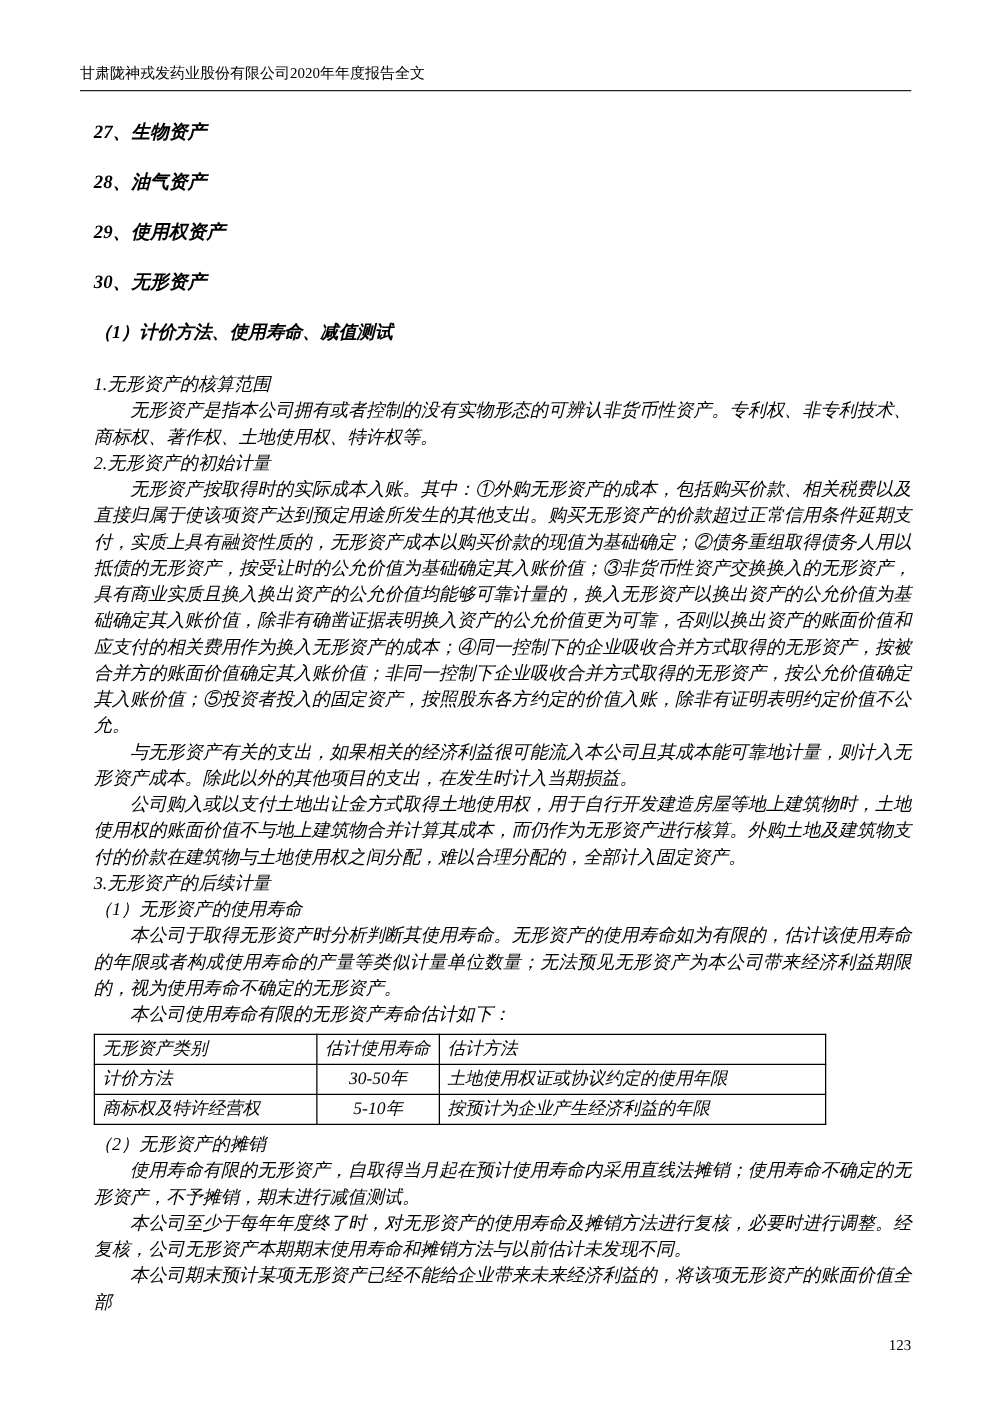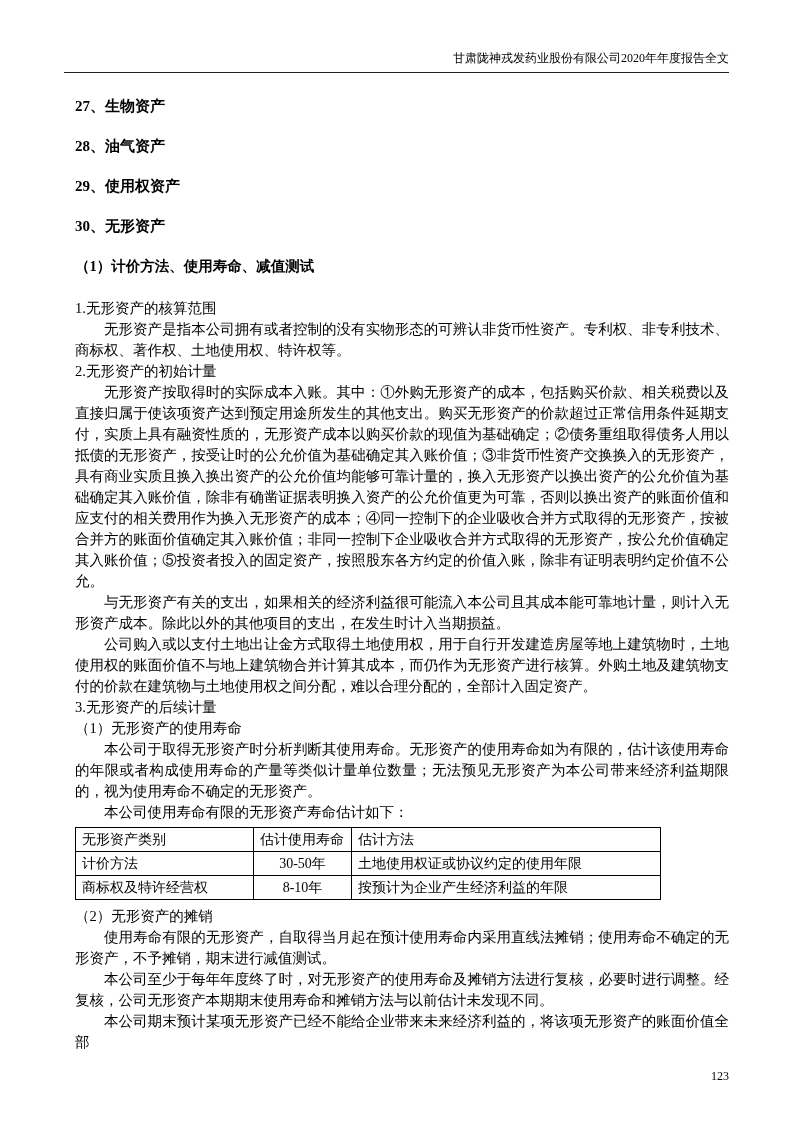--- a/index.html
+++ b/index.html
@@ -11,34 +11,34 @@
     background: #ffffff;
     font-family: "Liberation Serif", "DejaVu Serif", serif;
     color: #000000;
     overflow: hidden;
   }
   .header {
     position: absolute;
     top: 50px;
     left: 64px;
     right: 64px;
-    text-align: right;
     font-size: 12px;
     line-height: 16px;
     padding-bottom: 6px;
     border-bottom: 1px solid #222222;
   }
   .content {
     position: absolute;
     top: 96px;
     left: 75px;
     right: 64px;
     font-size: 14.5px;
     line-height: 21px;
     text-align: justify;
+    font-style: italic;
   }
   .h-num {
     font-size: 15px;
     font-weight: bold;
     line-height: 20px;
     margin: 0 0 20px 0;
   }
   .h-sub {
     font-size: 14.5px;
     font-weight: bold;
@@ -109,21 +109,21 @@
         </tr>
       </thead>
       <tbody>
         <tr>
           <td class="c-left">计价方法</td>
           <td class="c-center">30-50年</td>
           <td class="c-method">土地使用权证或协议约定的使用年限</td>
         </tr>
         <tr>
           <td class="c-left">商标权及特许经营权</td>
-          <td class="c-center">8-10年</td>
+          <td class="c-center">5-10年</td>
           <td class="c-method">按预计为企业产生经济利益的年限</td>
         </tr>
       </tbody>
     </table>
 
     <p class="para-flush">（2）无形资产的摊销</p>
     <p class="para">使用寿命有限的无形资产，自取得当月起在预计使用寿命内采用直线法摊销；使用寿命不确定的无形资产，不予摊销，期末进行减值测试。</p>
     <p class="para">本公司至少于每年年度终了时，对无形资产的使用寿命及摊销方法进行复核，必要时进行调整。经复核，公司无形资产本期期末使用寿命和摊销方法与以前估计未发现不同。</p>
     <p class="para">本公司期末预计某项无形资产已经不能给企业带来未来经济利益的，将该项无形资产的账面价值全部</p>
 

